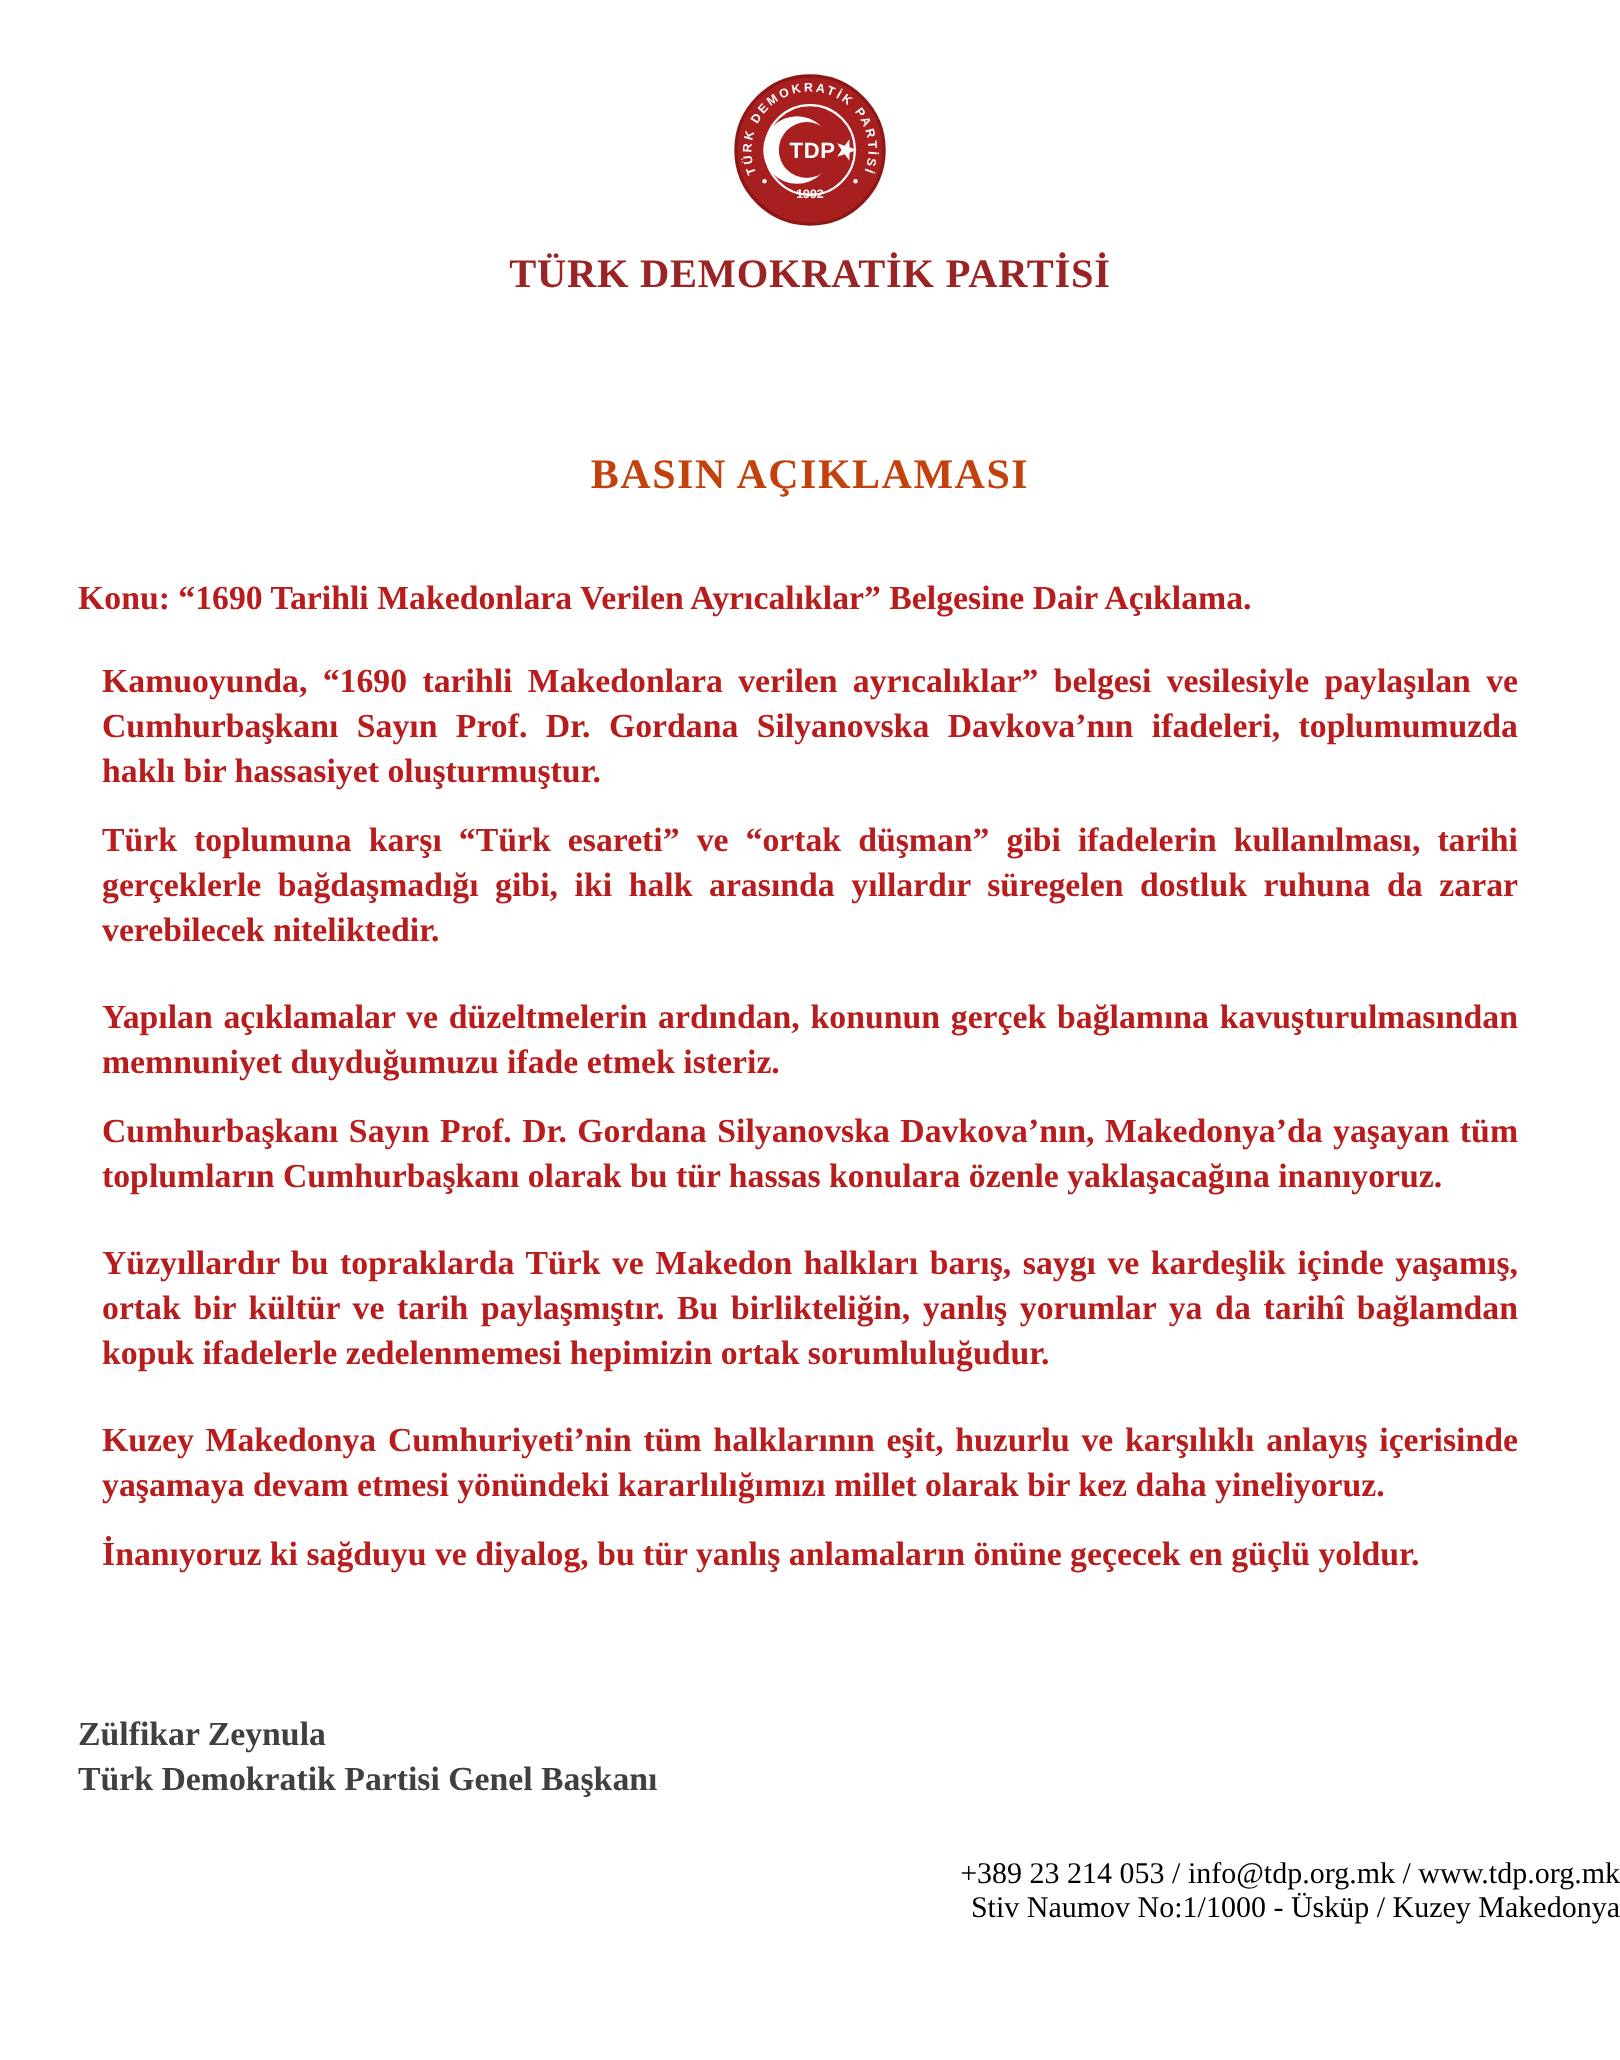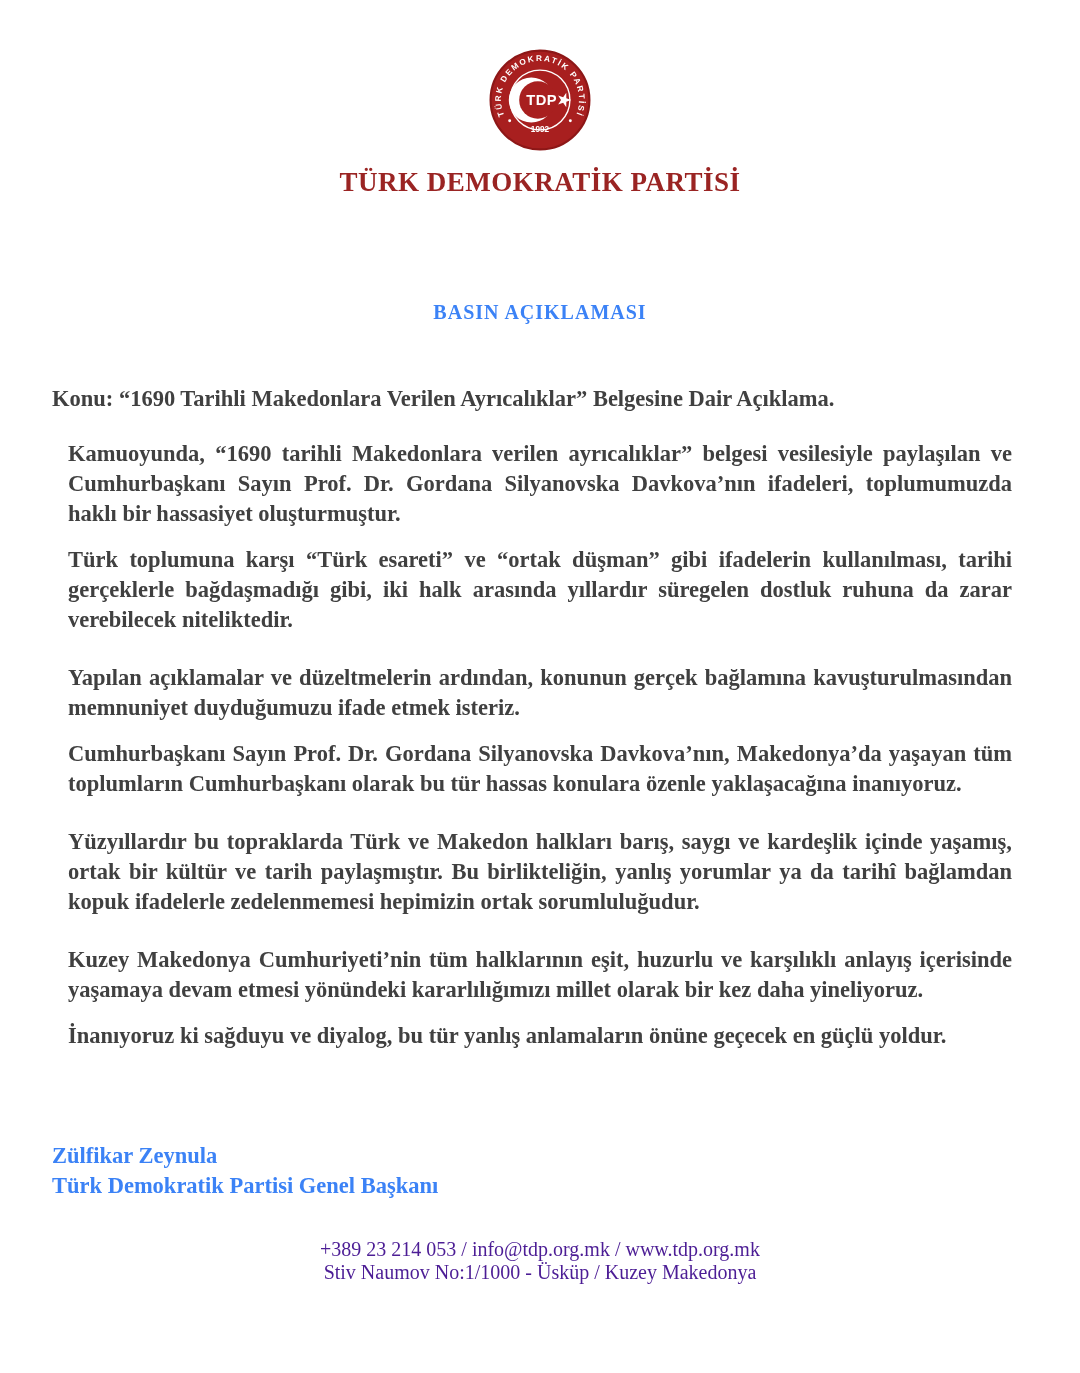--- a/index.html
+++ b/index.html
@@ -30,54 +30,54 @@
     font-weight: bold;
     color: #9a2423;
     letter-spacing: 0.5px;
   }
   .doc-heading {
     position: absolute;
     top: 301px;
     left: 0;
     width: 100%;
     text-align: center;
-    font-size: 20px;
+    font-size: 28px;
     font-weight: bold;
-    color: #3b82f6;
+    color: #c2410c;
     letter-spacing: 1px;
   }
   .content {
     position: absolute;
     top: 384px;
     left: 52px;
     right: 52px;
     font-size: 22.5px;
     line-height: 30px;
     font-weight: bold;
-    color: #404040;
+    color: #b91c1c;
   }
   .subject { margin: 0 0 25px 0; }
   .block { margin: 0 0 28px 0; text-align: justify; }
   .block p { margin: 16px; }
   .signature {
     position: absolute;
     top: 1141px;
     left: 52px;
     font-size: 22.5px;
     line-height: 30px;
     font-weight: bold;
-    color: #3b82f6;
+    color: #404040;
   }
   .footer {
     position: absolute;
     top: 1238px;
     left: 0;
     width: 100%;
-    text-align: center;
-    color: #4c1d95;
+    text-align: right;
+    color: #000000;
   }
   .footer-contact { font-size: 20px; }
   .footer-address { font-size: 20px; }
 </style>
 </head>
 <body>
 
 <div class="page">
 
   <div class="logo-wrap">

